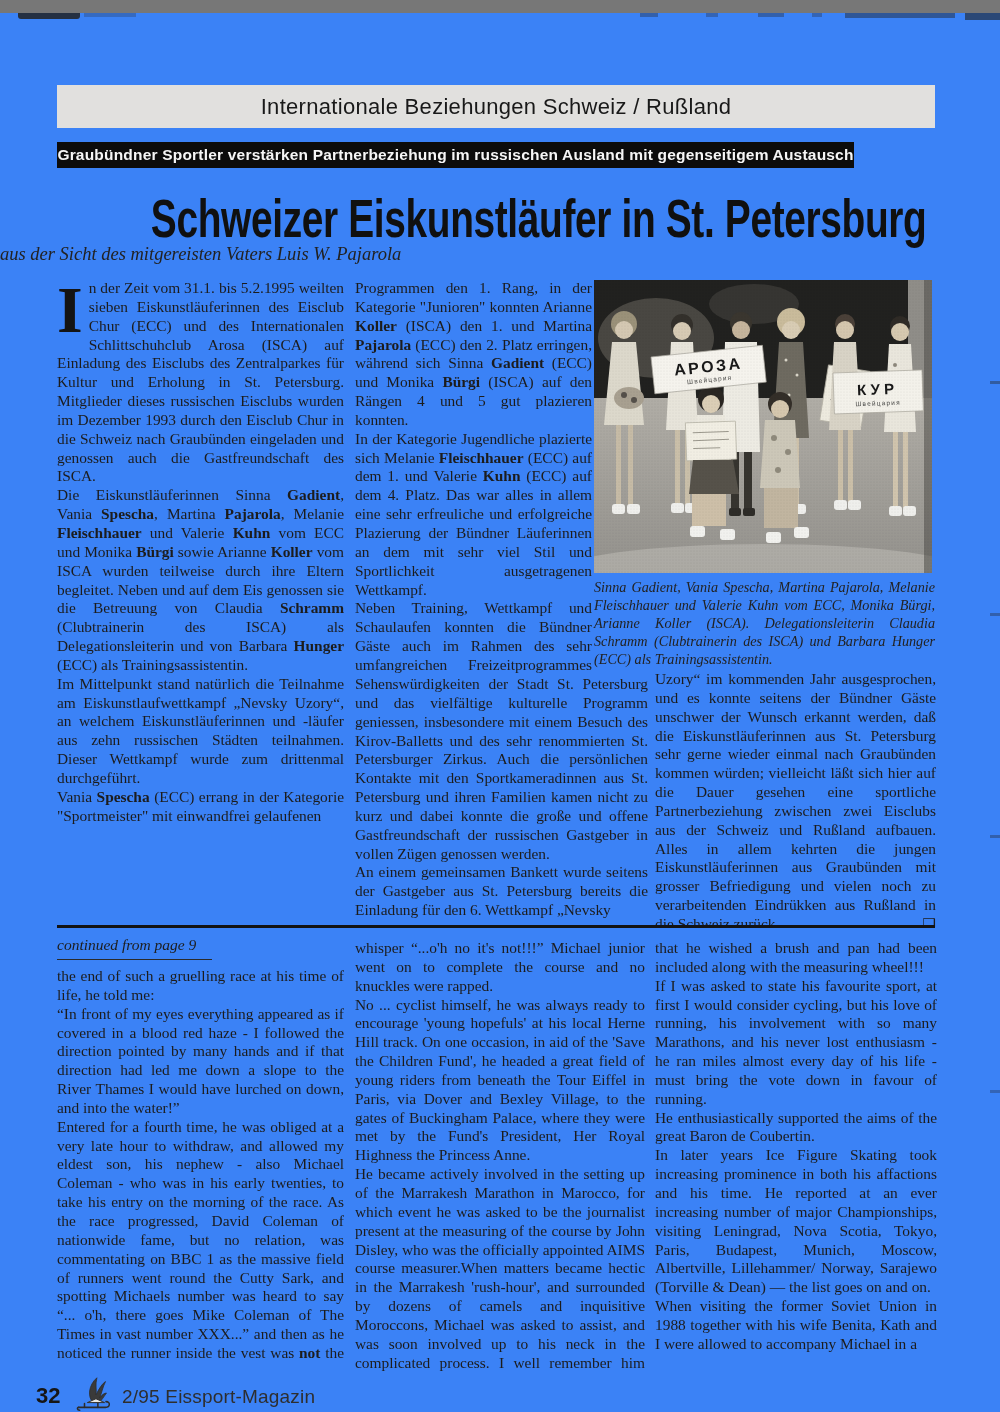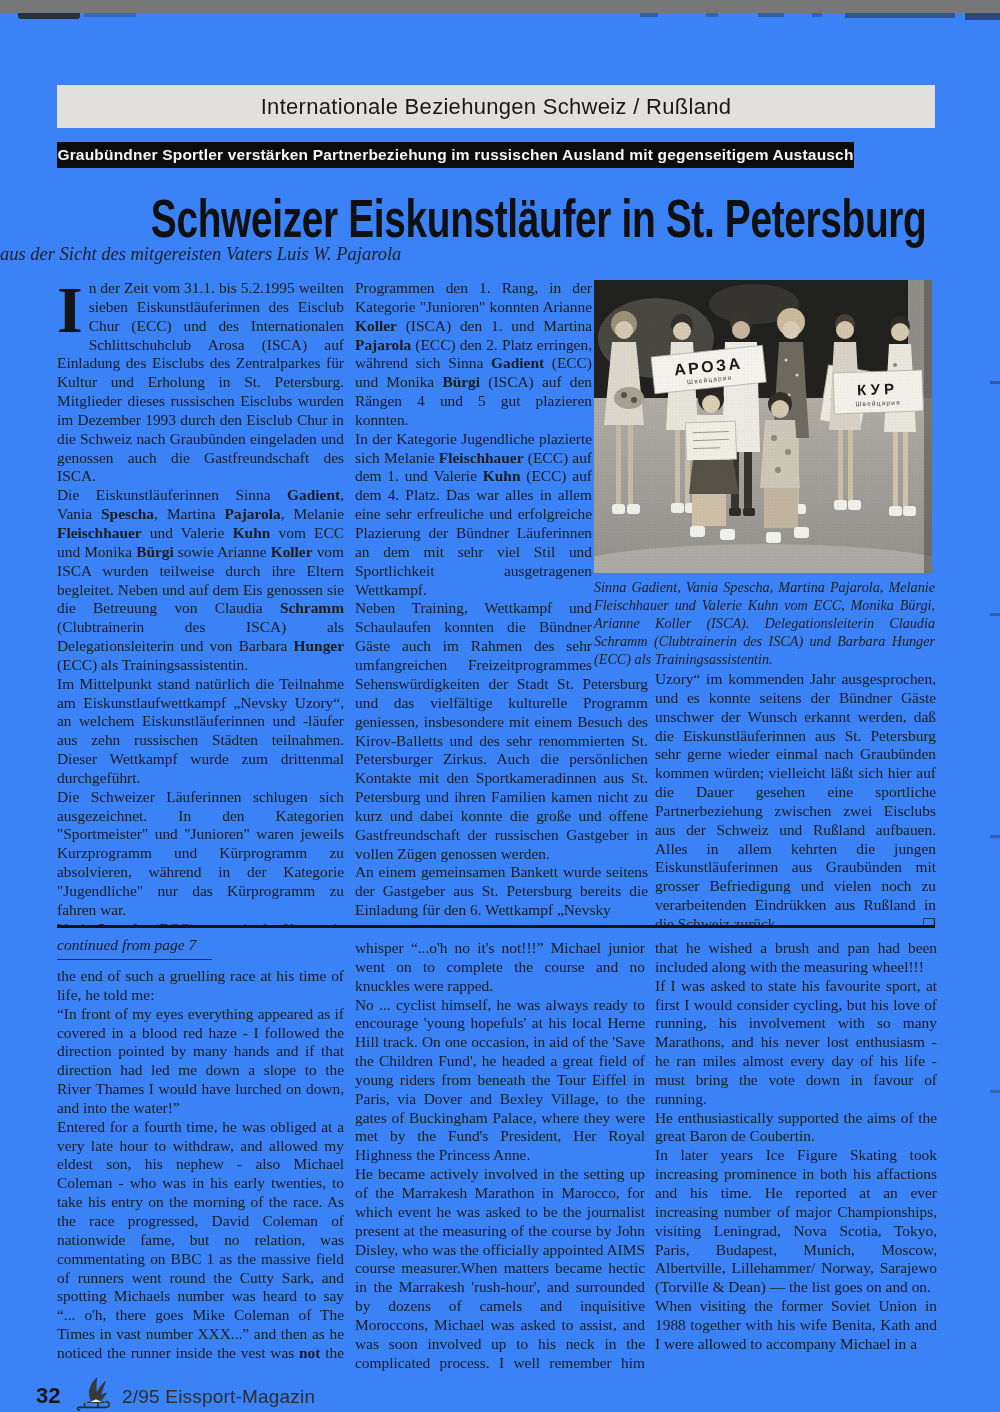--- a/index.html
+++ b/index.html
@@ -91,21 +91,20 @@
 
   <div class="kicker">Internationale Beziehungen Schweiz / Rußland</div>
   <div class="banner">Graubündner Sportler verstärken Partnerbeziehung im russischen Ausland mit gegenseitigem Austausch</div>
   <h1 class="headline" style="margin:0;"><span>Schweizer Eiskunstläufer in St. Petersburg</span></h1>
   <div class="subtitle">aus der Sicht des mitgereisten Vaters Luis W. Pajarola</div>
 
   <div class="col de-col1">
       <p><span class="dropcap">I</span>n der Zeit vom 31.1. bis 5.2.1995 weilten sieben Eiskunstläuferinnen des Eisclub Chur (ECC) und des Internationalen Schlittschuhclub Arosa (ISCA) auf Einladung des Eisclubs des Zentralparkes für Kultur und Erholung in St. Petersburg. Mitglieder dieses russischen Eisclubs wurden im Dezember 1993 durch den Eisclub Chur in die Schweiz nach Graubünden eingeladen und genossen auch die Gastfreundschaft des ISCA.</p>
       <p>Die Eiskunstläuferinnen Sinna <b>Gadient</b>, Vania <b>Spescha</b>, Martina <b>Pajarola</b>, Melanie <b>Fleischhauer</b> und Valerie <b>Kuhn</b> vom ECC und Monika <b>Bürgi</b> sowie Arianne <b>Koller</b> vom ISCA wurden teilweise durch ihre Eltern begleitet. Neben und auf dem Eis genossen sie die Betreuung von Claudia <b>Schramm</b> (Clubtrainerin des ISCA) als Delegationsleiterin und von Barbara <b>Hunger</b> (ECC) als Trainingsassistentin.</p>
       <p>Im Mittelpunkt stand natürlich die Teilnahme am Eiskunstlaufwettkampf „Nevsky Uzory“, an welchem Eiskunstläuferinnen und -läufer aus zehn russischen Städten teilnahmen. Dieser Wettkampf wurde zum drittenmal durchgeführt.</p>
-      <p>Die Schweizer Läuferinnen schlugen sich ausgezeichnet. In den Kategorien "Sportmeister" und "Junioren" waren jeweils Kurzprogramm und Kürprogramm zu absolvieren, während in der Kategorie "Jugendliche" nur das Kürprogramm zu fahren war.</p>
       <p>Vania <b>Spescha</b> (ECC) errang in der Kategorie "Sportmeister" mit einwandfrei gelaufenen</p>
     </div>
   <div class="col de-col2a">
       <p>Programmen den 1. Rang, in der Kategorie "Junioren" konnten Arianne <b>Koller</b> (ISCA) den 1. und Martina <b>Pajarola</b> (ECC) den 2. Platz erringen, während sich Sinna <b>Gadient</b> (ECC) und Monika <b>Bürgi</b> (ISCA) auf den Rängen 4 und 5 gut plazieren konnten.</p>
       <p>In der Kategorie Jugendliche plazierte sich Melanie <b>Fleischhauer</b> (ECC) auf dem 1. und Valerie <b>Kuhn</b> (ECC) auf dem 4. Platz. Das war alles in allem eine sehr erfreuliche und erfolgreiche Plazierung der Bündner Läuferinnen an dem mit sehr viel Stil und Sportlichkeit ausgetragenen Wettkampf.</p>
       <p>Neben Training, Wettkampf und Schaulaufen konnten die Bündner Gäste auch im Rahmen des sehr umfangreichen Freizeitprogrammes die</p>
     </div>
   <div class="col de-col2b">
       <p>Sehenswürdigkeiten der Stadt St. Petersburg und das vielfältige kulturelle Programm geniessen, insbesondere mit einem Besuch des Kirov-Balletts und des sehr renommierten St. Petersburger Zirkus. Auch die persönlichen Kontakte mit den Sportkameradinnen aus St. Petersburg und ihren Familien kamen nicht zu kurz und dabei konnte die große und offene Gastfreundschaft der russischen Gastgeber in vollen Zügen genossen werden.</p>
       <p>An einem gemeinsamen Bankett wurde seitens der Gastgeber aus St. Petersburg bereits die Einladung für den 6. Wettkampf „Nevsky</p>
@@ -240,21 +239,21 @@
         <rect width="89" height="41" fill="#f3f1ea" stroke="#a9a69d" stroke-width="0.7"></rect>
         <text x="44" y="23" text-anchor="middle" font-family="Liberation Sans, sans-serif" font-size="15" font-weight="bold" letter-spacing="4" fill="#191919">КУР</text>
         <text x="44" y="34" text-anchor="middle" font-family="Liberation Sans, sans-serif" font-size="6.5" letter-spacing="1.2" fill="#4a4a48">Швейцария</text>
       </g>
       <rect width="338" height="293" fill="url(#dots)"></rect>
     </svg>
   </div>
   <div class="caption">Sinna Gadient, Vania Spescha, Martina Pajarola, Melanie Fleischhauer und Valerie Kuhn vom ECC, Monika Bürgi, Arianne Koller (ISCA). Delegationsleiterin Claudia Schramm (Clubtrainerin des ISCA) und Barbara Hunger (ECC) als Trainingsassistentin.</div>
 
   <div class="divider"></div>
-  <div class="continued">continued from page 7</div>
+  <div class="continued">continued from page 9</div>
   <div class="col en-col1">
       <p>the end of such a gruelling race at his time of life, he told me:</p>
       <p>“In front of my eyes everything appeared as if covered in a blood red haze - I followed the direction pointed by many hands and if that direction had led me down a slope to the River Thames I would have lurched on down, and into the water!”</p>
       <p>Entered for a fourth time, he was obliged at a very late hour to withdraw, and allowed my eldest son, his nephew - also Michael Coleman - who was in his early twenties, to take his entry on the morning of the race. As the race progressed, David Coleman of nationwide fame, but no relation, was commentating on BBC 1 as the massive field of runners went round the Cutty Sark, and spotting Michaels number was heard to say “... o'h, there goes Mike Coleman of The Times in vast number XXX...” and then as he noticed the runner inside the vest was <b>not</b> the man he knew, we heard his voice trail away into a bewildered</p>
     </div>
   <div class="col en-col2">
       <p>whisper “...o'h no it's not!!!” Michael junior went on to complete the course and no knuckles were rapped.</p>
       <p>No ... cyclist himself, he was always ready to encourage 'young hopefuls' at his local Herne Hill track. On one occasion, in aid of the 'Save the Children Fund', he headed a great field of young riders from beneath the Tour Eiffel in Paris, via Dover and Bexley Village, to the gates of Buckingham Palace, where they were met by the Fund's President, Her Royal Highness the Princess Anne.</p>
       <p>He became actively involved in the setting up of the Marrakesh Marathon in Marocco, for which event he was asked to be the journalist present at the measuring of the course by John Disley, who was the officially appointed AIMS course measurer.When matters became hectic in the Marrakesh 'rush-hour', and surrounded by dozens of camels and inquisitive Moroccons, Michael was asked to assist, and was soon involved up to his neck in the complicated process. I well remember him telling me</p>
     </div>

